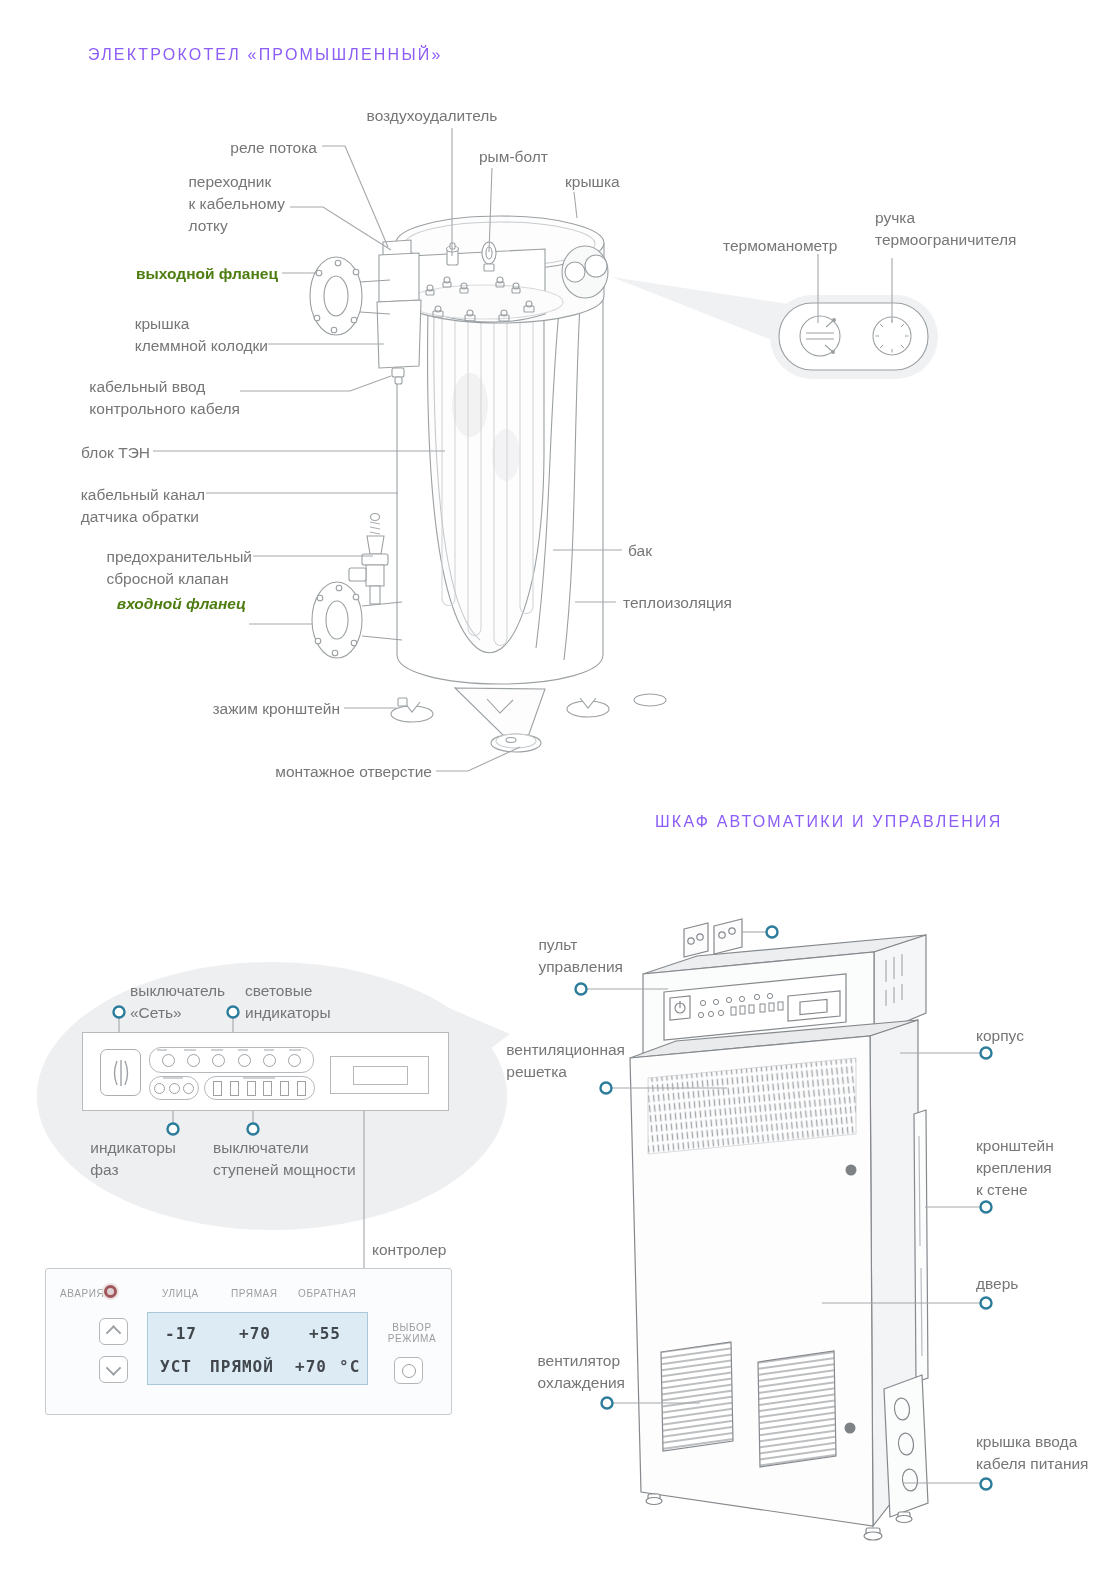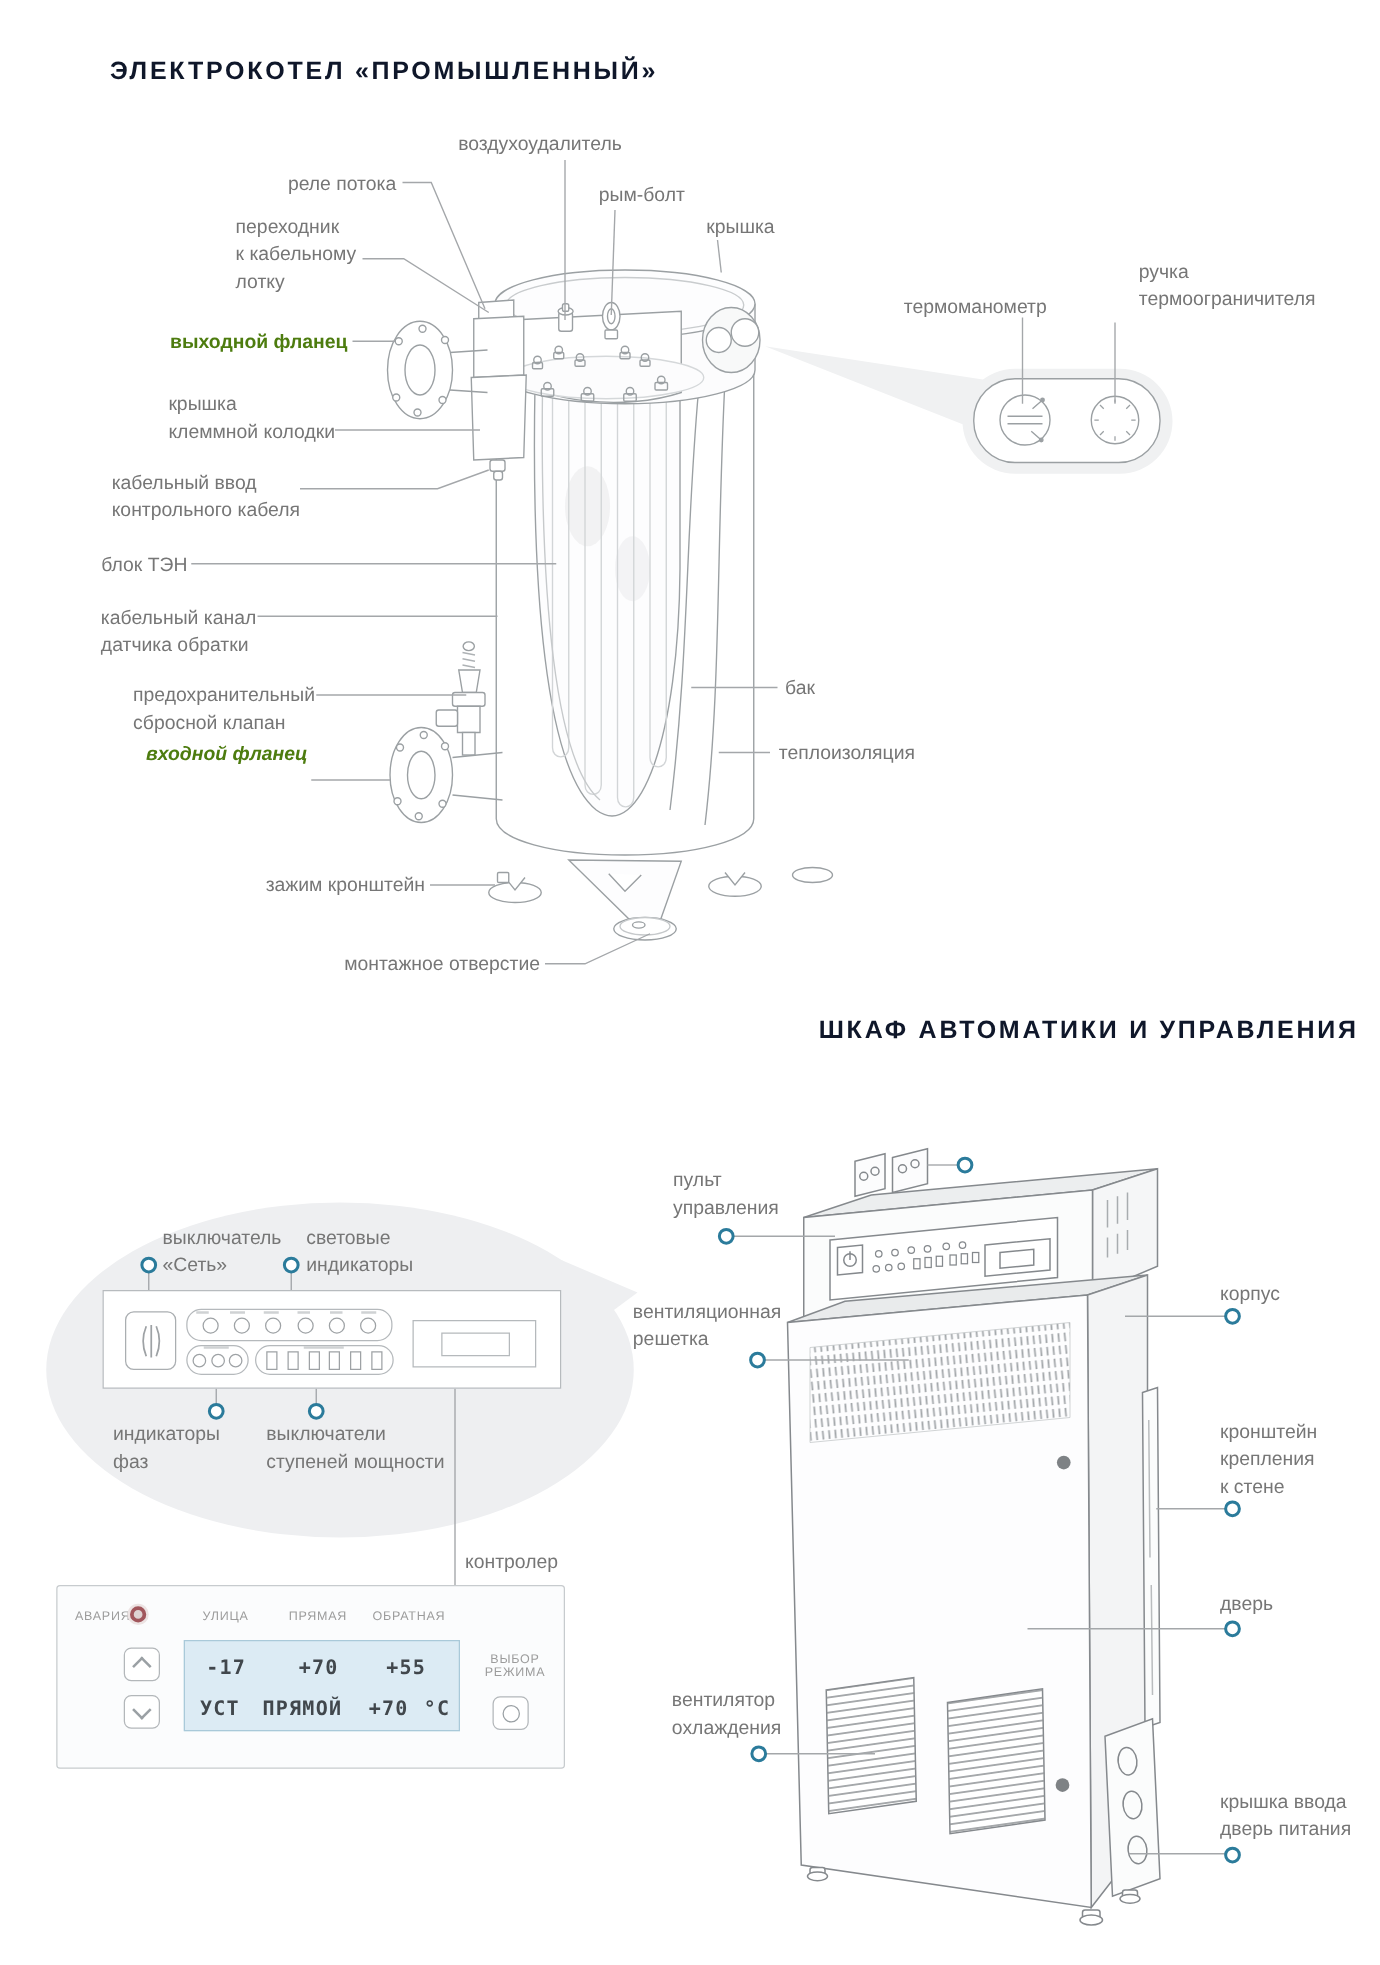--- a/index.html
+++ b/index.html
@@ -3,21 +3,21 @@
 <meta charset="utf-8">
 <style>
   html,body{margin:0;padding:0;background:#fff;}
   #page{position:relative;width:1104px;height:1572px;background:#fff;overflow:hidden;
         font-family:"Liberation Sans","DejaVu Sans",sans-serif;}
   svg.art{position:absolute;left:0;top:0;}
   .lbl{position:absolute;font-size:15.5px;line-height:1.42;color:#767676;white-space:pre-line;}
   .lbl.r{}
   .lbl.c{text-align:center;}
   .lbl.b{font-weight:bold;color:#4d7c0f;}
-  .title{position:absolute;font-size:20px;font-weight:bold;letter-spacing:2.2px;color:#0f172a;white-space:nowrap;}
+  .title{position:absolute;font-size:16px;font-weight:normal;letter-spacing:2.2px;color:#8b5cf6;white-space:nowrap;}
   
   .panel{position:absolute;left:82px;top:1032px;width:367px;height:79px;background:#fff;
          border:1px solid #b7bbbe;box-sizing:border-box;}
   .pwr-btn{position:absolute;left:17px;top:16px;width:39px;height:45px;border:1px solid #aaaeb1;
            border-radius:7px;display:flex;align-items:center;justify-content:center;}
   .strip{position:absolute;border:1px solid #b5b9bc;border-radius:12px;display:flex;
          align-items:center;justify-content:space-evenly;box-sizing:border-box;}
   .ind{width:11px;height:11px;border:1px solid #9ea2a5;border-radius:50%;}
   .ind.sm{width:9px;height:9px;}
   .rocker{width:7px;height:13px;border:1px solid #9ea2a5;}
@@ -368,38 +368,38 @@
 контрольного кабеля</div>
 <div class="lbl r" style="right:954px;top:442px;">блок ТЭН</div>
 <div class="lbl r" style="right:899px;top:484px;">кабельный канал
 датчика обратки</div>
 <div class="lbl r" style="right:852px;top:546px;">предохранительный
 сбросной клапан</div>
 <div class="lbl r b" style="right:858px;top:593px;font-style:italic;">входной фланец</div>
 <div class="lbl r" style="right:764px;top:698px;">зажим кронштейн</div>
 <div class="lbl r" style="right:672px;top:761px;">монтажное отверстие</div>
 <div class="lbl" style="left:723px;top:235px;">термоманометр</div>
-<div class="lbl" style="left:875px;top:207px;margin-left:36px;">ручка
+<div class="lbl" style="left:875px;top:207px;">ручка
 термоограничителя</div>
 <div class="lbl" style="left:628px;top:540px;">бак</div>
 <div class="lbl" style="left:623px;top:592px;">теплоизоляция</div>
 
 <div class="lbl r" style="right:481px;top:934px;">пульт
 управления</div>
 <div class="lbl r" style="right:479px;top:1039px;">вентиляционная
 решетка</div>
 <div class="lbl" style="left:976px;top:1025px;">корпус</div>
 <div class="lbl" style="left:976px;top:1135px;">кронштейн
 крепления
 к стене</div>
 <div class="lbl" style="left:976px;top:1273px;">дверь</div>
 <div class="lbl r" style="right:479px;top:1350px;">вентилятор
 охлаждения</div>
 <div class="lbl" style="left:976px;top:1431px;">крышка ввода
-дверь питания</div>
+кабеля питания</div>
 
 <div class="lbl" style="left:130px;top:980px;">выключатель
 «Сеть»</div>
 <div class="lbl" style="left:245px;top:980px;">световые
 индикаторы</div>
 <div class="lbl r" style="right:928px;top:1137px;">индикаторы
 фаз</div>
 <div class="lbl" style="left:213px;top:1137px;">выключатели
 ступеней мощности</div>
 <div class="lbl" style="left:372px;top:1239px;">контролер</div>

